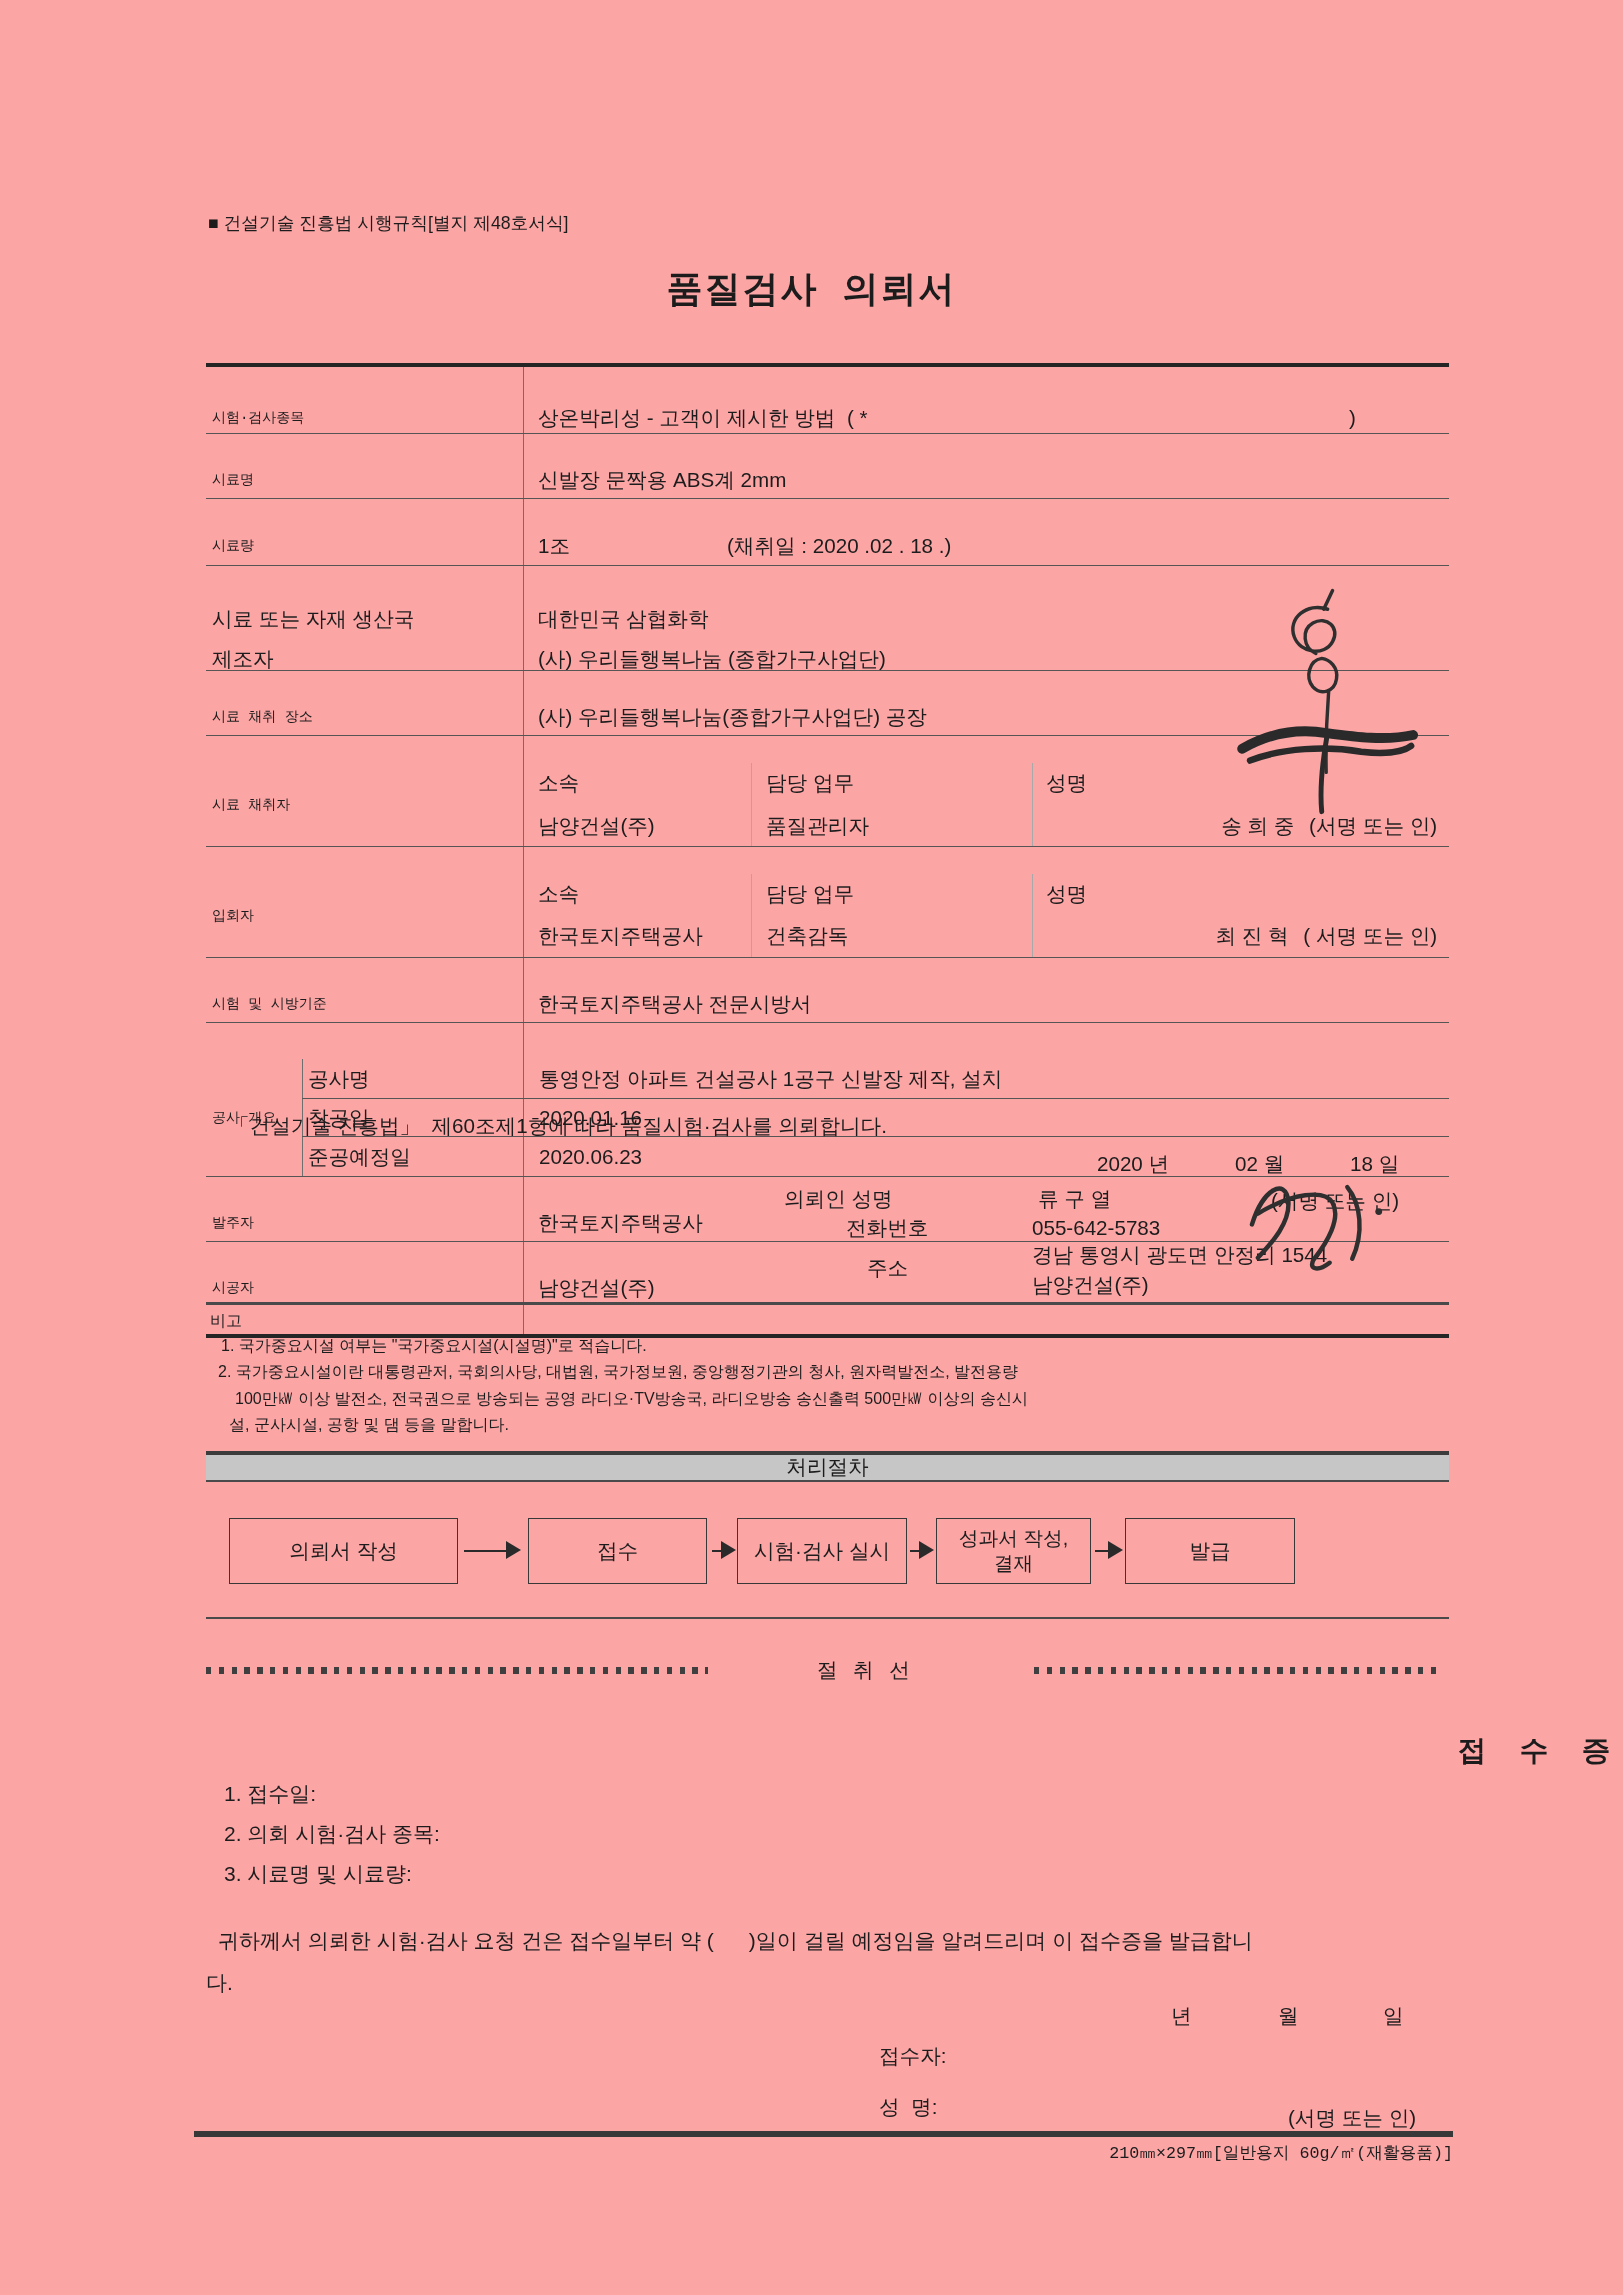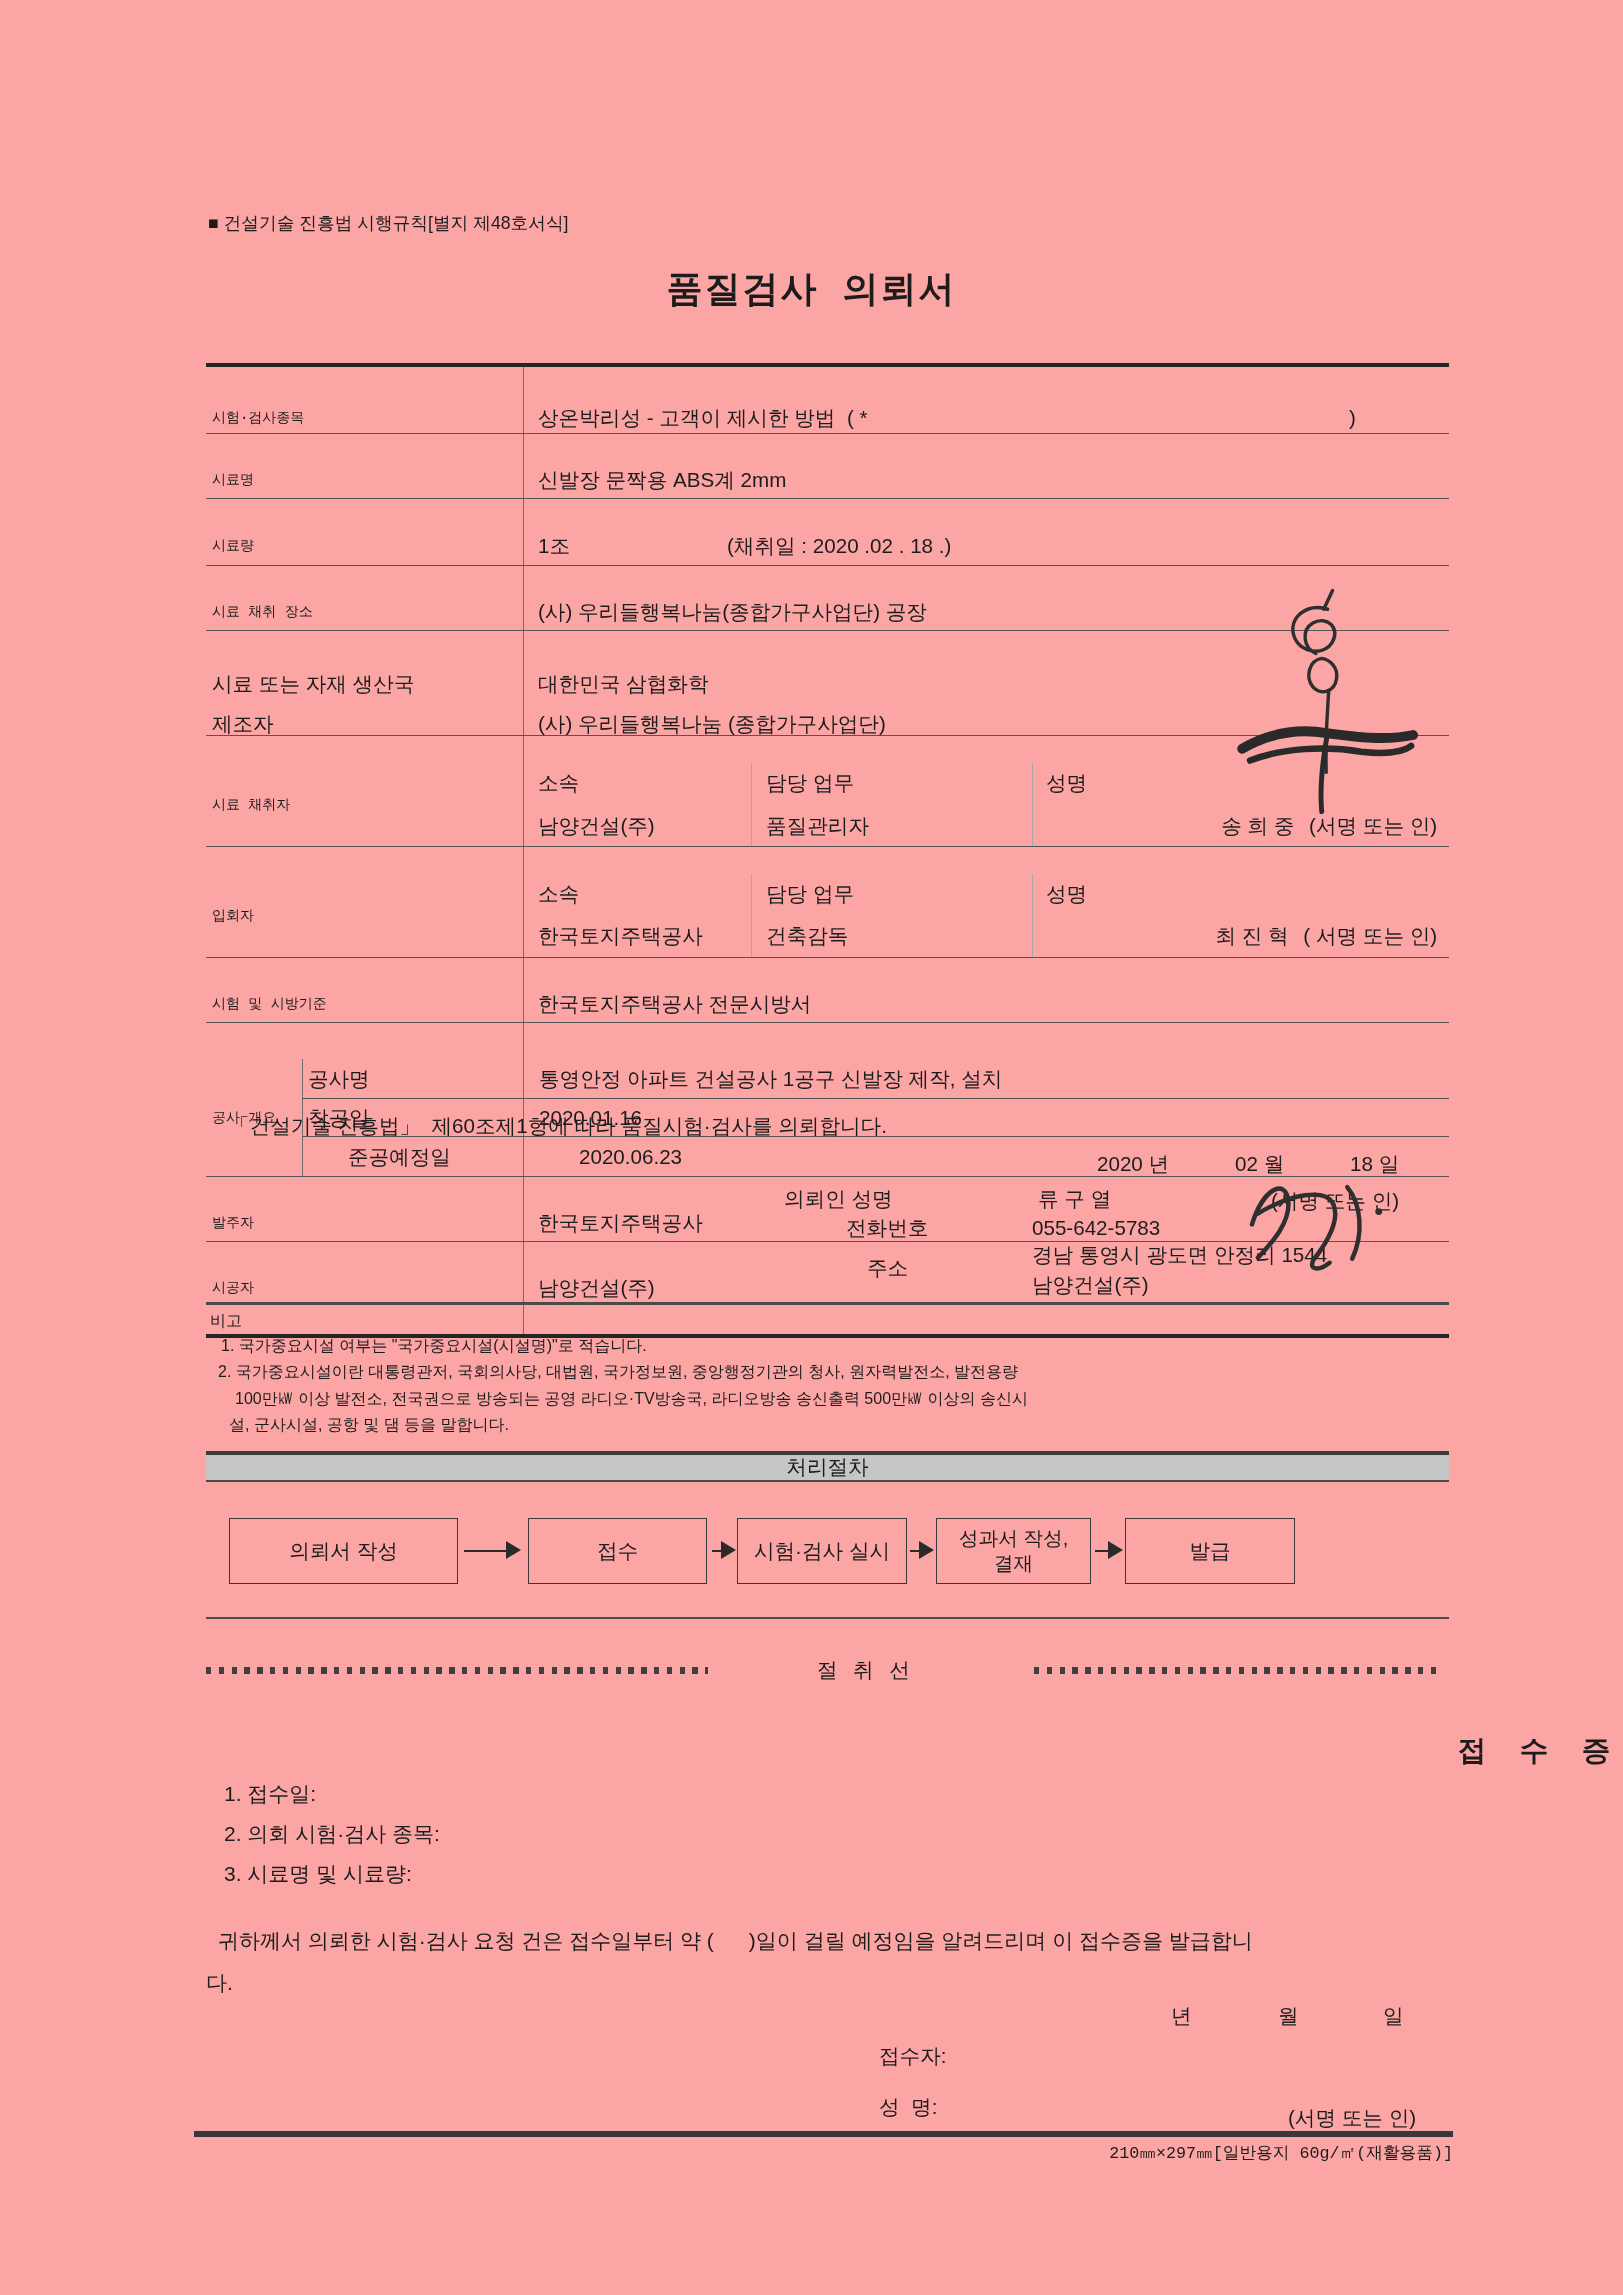--- a/index.html
+++ b/index.html
@@ -19,21 +19,21 @@
   .tbl{position:absolute;left:206px;top:363px;width:1243px;
        border-top:4.4px solid #252525;border-bottom:4.9px solid #252525;}
   .row{position:relative;border-bottom:1.5px solid #555;}
   .row:last-child{border-bottom:none;}
   .lbl{position:absolute;left:5.9px;top:50%;transform:translateY(-50%);font-size:14px;line-height:1;font-family:Liberation Mono, monospace;}
   .val{position:absolute;left:332px;top:50%;transform:translateY(-50%);font-size:20.6px;line-height:1;}
   .vline{position:absolute;left:317px;top:0;bottom:0;width:1px;background:#6f6f6f;}
   .vsub{position:absolute;top:0;bottom:0;width:1px;background:#a9a9a9;}
   .vsub2{position:absolute;top:0;bottom:0;width:1px;background:#6f6f6f;}
   .sub{position:absolute;left:96px;right:0;border-bottom:1.5px solid #555;}
-  .sub:last-child,.sub.nb{border-bottom:none;margin-left:40px;}
+  .sub:last-child,.sub.nb{border-bottom:none;}
   .cell{position:absolute;font-size:20.6px;line-height:1;}
 
   .hline{position:absolute;background:#4a4a4a;height:2px;}
   .band{position:absolute;left:206px;top:1451px;width:1243px;height:30.5px;background:#c6c6c6;
         border-top:4.9px solid #3c3c3c;border-bottom:2px solid #4a4a4a;
         display:flex;align-items:center;justify-content:center;font-size:20.6px;font-weight:400;}
   .fbox{position:absolute;top:1518px;height:66px;border:1.5px solid #383838;
         display:flex;flex-direction:column;align-items:center;justify-content:center;
         font-size:20.6px;line-height:24.6px;text-align:center;}
   .arr{position:absolute;top:1541px;height:19.7px;}
@@ -66,30 +66,30 @@
       <div class="lbl">시료명</div>
       <div class="val">신발장 문짝용 ABS계 2mm</div>
     </div>
 
     <div class="row" style="height:40px">
       <div class="lbl">시료량</div>
       <div class="val">1조</div>
       <div class="cell" style="left:521px;top:50%;transform:translateY(-50%)">(채취일 : 2020 .02 . 18 .)</div>
     </div>
 
-    <div class="row" style="height:38px">
-      <div class="lbl">시료 채취 장소</div>
-      <div class="val">(사) 우리들행복나눔(종합가구사업단) 공장</div>
-    </div>
-
     <div class="row" style="height:78px">
       <div class="cell" style="left:5.9px;top:16px">시료 또는 자재 생산국</div>
       <div class="cell" style="left:5.9px;top:56px">제조자</div>
       <div class="cell" style="left:332px;top:16px">대한민국 삼협화학</div>
       <div class="cell" style="left:332px;top:56px">(사) 우리들행복나눔 (종합가구사업단)</div>
+    </div>
+
+    <div class="row" style="height:38px">
+      <div class="lbl">시료 채취 장소</div>
+      <div class="val">(사) 우리들행복나눔(종합가구사업단) 공장</div>
     </div>
 
     <div class="row" style="height:84px">
       <div class="vsub" style="left:545px"></div>
       <div class="vsub" style="left:826px"></div>
       <div class="lbl">시료 채취자</div>
       <div class="cell" style="left:332px;top:10.3px">소속</div>
       <div class="cell" style="left:560px;top:10.3px">담당 업무</div>
       <div class="cell" style="left:840px;top:10.3px">성명</div>
       <div class="cell" style="left:332px;top:53px">남양건설(주)</div>

